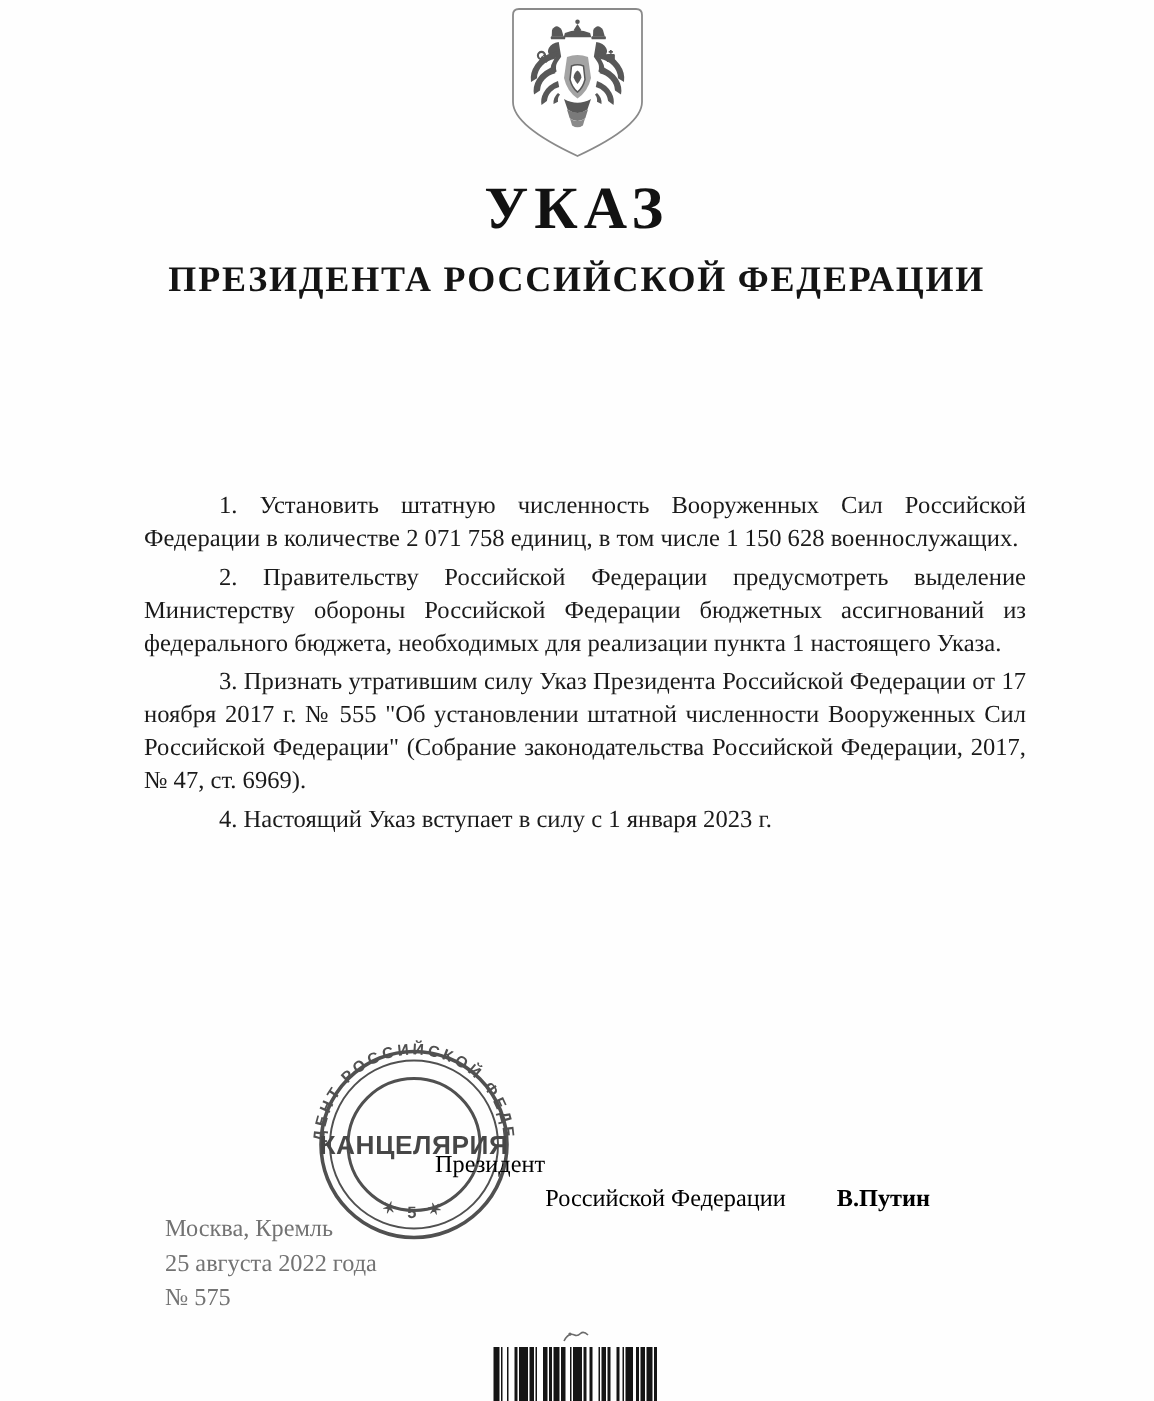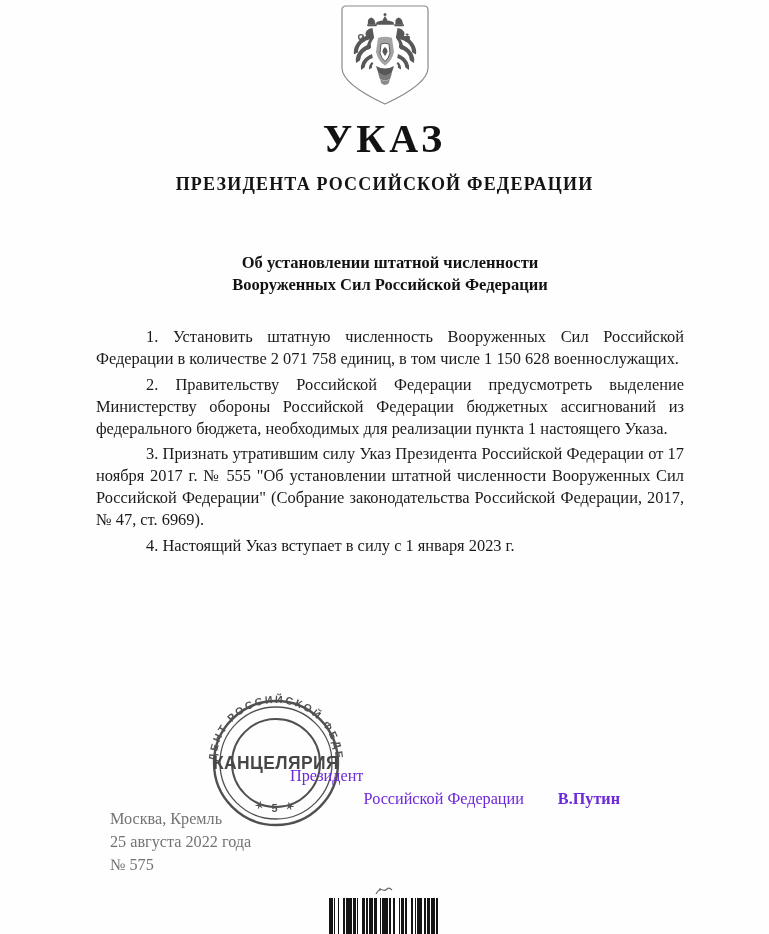--- a/index.html
+++ b/index.html
@@ -48,21 +48,21 @@
   }
   .doc-title {
     font-size: 40px;
     font-weight: 700;
     letter-spacing: 4px;
     line-height: 1.05;
     margin: 0;
     color: #121212;
   }
   .doc-subtitle {
-    font-size: 18px;
+    font-size: 24px;
     font-weight: 700;
     letter-spacing: 1.2px;
     margin: 14px 0 0 0;
     color: #141414;
   }
 
   
   .subject {
     position: absolute;
     left: 96px;
@@ -109,21 +109,21 @@
   .stamp svg { display: block; }
 
   
   .signature {
     position: absolute;
     left: 290px;
     top: 765px;
     width: 330px;
     font-size: 16.2px;
     line-height: 1.42;
-    color: #6d28d9;
+    color: #000000;
   }
   .sig-row {
     display: block;
   }
   .sig-line2 {
     display: flex;
     gap: 34px;
     justify-content: flex-end;
   }
   .sig-name { font-weight: 700; }
@@ -212,24 +212,20 @@
         </g>
       </svg>
     </div>
   </div>
 
   <div class="title-block">
     <h1 class="doc-title">УКАЗ</h1>
     <div class="doc-subtitle">ПРЕЗИДЕНТА РОССИЙСКОЙ ФЕДЕРАЦИИ</div>
   </div>
 
-  <div class="subject">
-    <span>Об установлении штатной численности</span>
-    <span>Вооруженных Сил Российской Федерации</span>
-  </div>
 
   <div class="body-text">
     <p>1. Установить штатную численность Вооруженных Сил Российской Федерации в количестве 2 071 758 единиц, в том числе 1 150 628 военнослужащих.</p>
     <p>2. Правительству Российской Федерации предусмотреть выделение Министерству обороны Российской Федерации бюджетных ассигнований из федерального бюджета, необходимых для реализации пункта 1 настоящего Указа.</p>
     <p>3. Признать утратившим силу Указ Президента Российской Федерации от 17 ноября 2017 г. № 555 "Об установлении штатной численности Вооруженных Сил Российской Федерации" (Собрание законодательства Российской Федерации, 2017, № 47, ст. 6969).</p>
     <p>4. Настоящий Указ вступает в силу с 1 января 2023 г.</p>
   </div>
 
   <div class="stamp">
     <svg viewBox="0 0 146 136" width="146" height="136" aria-hidden="true">

